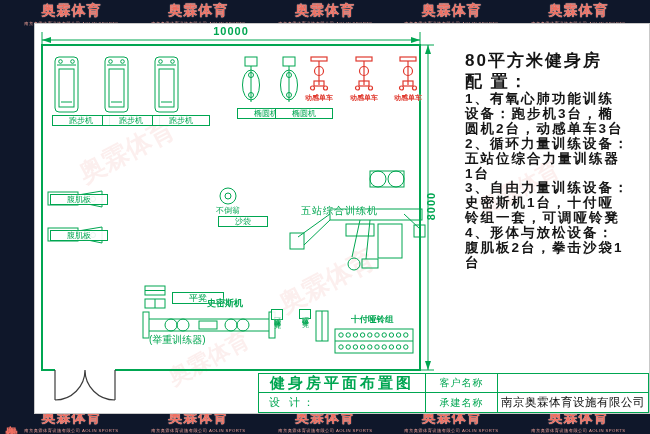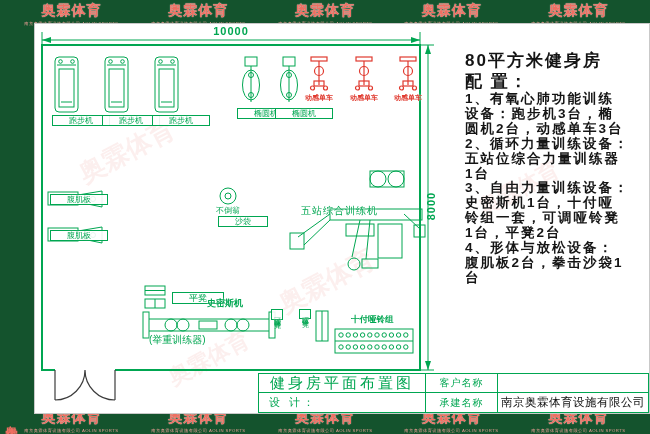--- a/index.html
+++ b/index.html
@@ -1,18 +1,18 @@
 <!DOCTYPE html>
 <html><head>
 <meta charset="utf-8">
 <style>
   *{margin:0;padding:0;box-sizing:border-box}
   html,body{width:650px;height:434px;overflow:hidden}
   body{font-family:"Liberation Sans","DejaVu Sans",sans-serif;background:#e4e4e1}
-  .canvas{position:relative;width:650px;height:434px;background:#14532d;overflow:hidden}
+  .canvas{position:relative;width:650px;height:434px;background:#0f172a;overflow:hidden}
 
   
   .wm-row{position:absolute;left:0;right:0;display:flex;justify-content:space-between;padding:0 16px;pointer-events:none}
   .wm-row.top{top:2px}
   .wm-row.bottom{bottom:1px}
   .wm{text-align:center}
   .wm-main{font-size:14px;font-weight:bold;color:#ee6f62;letter-spacing:1px;text-shadow:0 0 1px #fff}
   .wm-sub{font-size:5px;color:#e99d94;letter-spacing:.5px;transform:scale(.85);white-space:nowrap}
   .wm-vert{position:absolute;left:2px;bottom:6px;writing-mode:vertical-rl;font-size:13px;font-weight:bold;color:#ee6f62;letter-spacing:3px}
   .diag-wm{position:absolute;color:rgba(225,95,85,.10);font-weight:bold;transform:rotate(-28deg);white-space:nowrap;pointer-events:none}
@@ -34,21 +34,21 @@
   
   .config{position:absolute;left:430px;top:26px;width:184px;color:#151515}
   .config .t1{font-size:17px;font-weight:bold;letter-spacing:2px;line-height:21px}
   .config .line{font-size:13.5px;font-weight:bold;line-height:14.9px;letter-spacing:2px}
 
   
   .tblock{position:absolute;left:223px;top:349px;width:391px;height:40px;display:grid;grid-template-columns:167px 72px 1fr;grid-template-rows:19px 1fr;border:1px solid #00a651;background:#fff}
   .tcell{border-right:1px solid #00a651;border-bottom:1px solid #00a651;display:flex;align-items:center;justify-content:center;overflow:hidden}
   .tcell.noR{border-right:none}
   .tcell.noB{border-bottom:none}
-  .tb-title{font-size:15px;font-weight:normal;color:#00a651;letter-spacing:3px}
+  .tb-title{font-size:15px;font-weight:bold;color:#00a651;letter-spacing:3px}
   .tb-small{font-size:10px;color:#00a651;letter-spacing:1px}
   .tb-design{justify-content:flex-start;padding-left:10px;font-size:11px;color:#00a651;letter-spacing:3px}
   .tb-company{font-size:11.5px;font-weight:normal;color:#111;letter-spacing:.5px}
 </style>
 </head>
 <body>
 
 <div class="canvas">
 
   <div class="wm-row top">
@@ -270,21 +270,20 @@
       <div class="t1">配 置：</div>
       <div class="line">1、有氧心肺功能训练</div>
       <div class="line">设备：跑步机3台，椭</div>
       <div class="line">圆机2台，动感单车3台</div>
       <div class="line">2、循环力量训练设备：</div>
       <div class="line">五站位综合力量训练器</div>
       <div class="line">1台</div>
       <div class="line">3、自由力量训练设备：</div>
       <div class="line">史密斯机1台，十付哑</div>
       <div class="line">铃组一套，可调哑铃凳</div>
-      <div class="line">1台，平凳2台</div>
       <div class="line">4、形体与放松设备：</div>
       <div class="line">腹肌板2台，拳击沙袋1</div>
       <div class="line">台</div>
     </div>
 
     <div class="tblock">
       <div class="tcell">
           <span class="tb-title">健身房平面布置图</span>
         </div>
       <div class="tcell">

